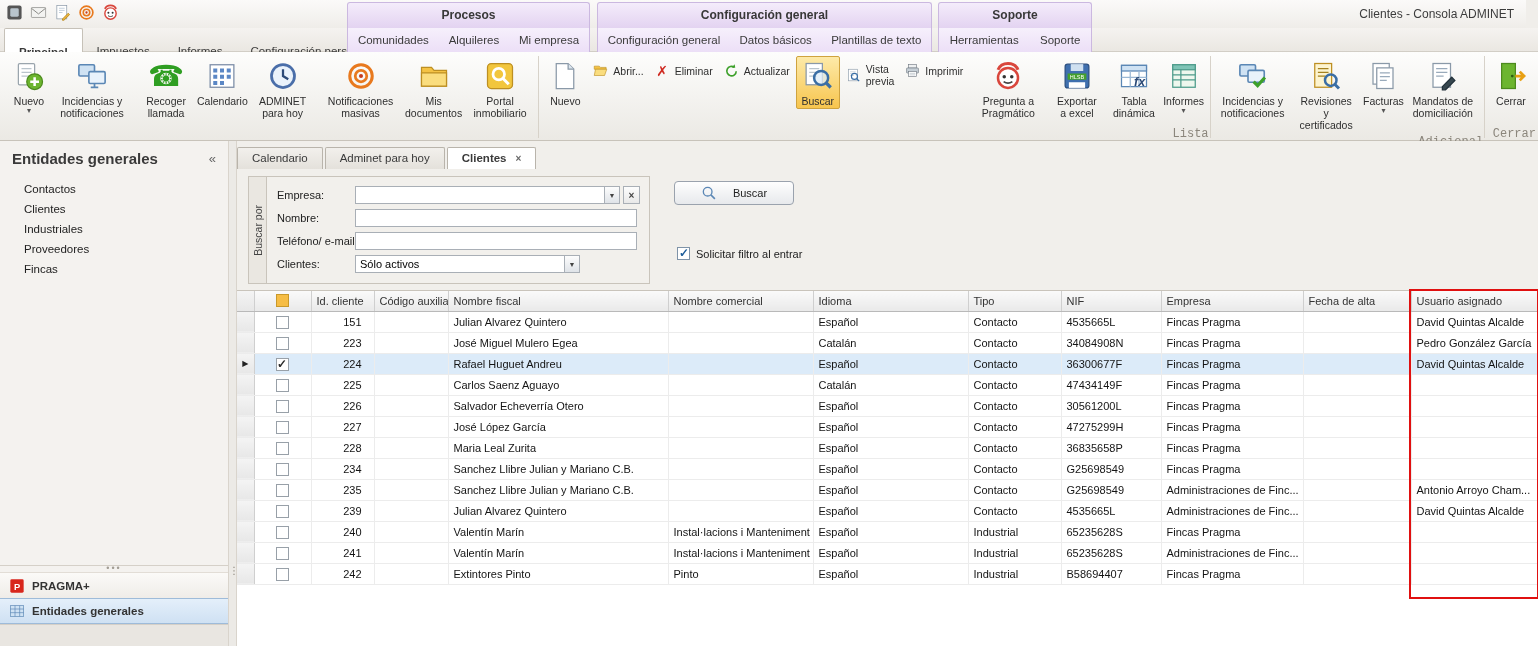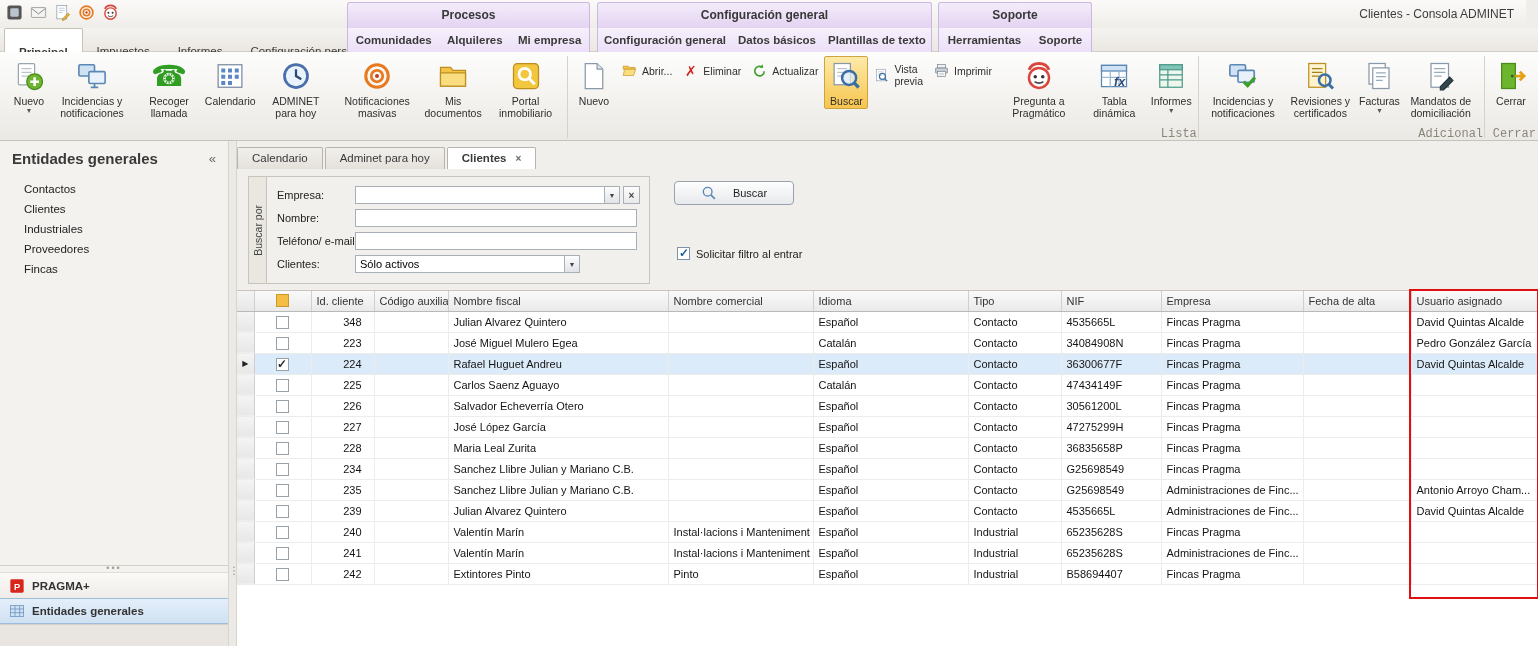--- a/index.html
+++ b/index.html
@@ -19,21 +19,21 @@
   
   .tabrow { position:absolute; top:28px; left:0; right:0; height:24px;
     background:linear-gradient(#f5f3f0,#eae7e2); border-bottom:1px solid #d2cec6; }
   .main-tabs { position:absolute; left:4px; top:0; display:flex; height:24px; }
   .tab { padding:12px 14px; line-height:23px; font-size:11.5px; color:#3a3a3a; cursor:pointer; white-space:nowrap; }
   .tab.active { background:#fff; border:1px solid #c6c1b8; border-bottom:1px solid #fff;
     border-radius:2px 2px 0 0; font-weight:bold; }
   .ctx-tabs { position:absolute; top:0; height:24px; display:flex; align-items:center;
     justify-content:space-around; background:linear-gradient(#f6f0fc,#ecdff7);
     border-left:1px solid #cbb8e0; border-right:1px solid #cbb8e0; }
-  .ctx-tabs .tab { padding:0 6px;font-weight:bold; }
+  .ctx-tabs .tab { padding:0 6px; }
 
   
   .ribbon { position:absolute; top:52px; left:0; right:0; height:89px;
     background:linear-gradient(#fdfdfc,#ebe9e4); border-bottom:1px solid #c8c3ba;
     display:flex; padding:2px 2px 0 4px; }
   .rgroup { display:flex; flex-direction:column; }
   .rgroup-body { flex:1; display:flex; align-items:flex-start; padding:2px 3px; }
   .rgroup-label { height:13px; text-align:right; font-size:12px; color:#8b867c;font-family:Liberation Mono, monospace; }
   .rsep { width:1px; background:#d7d2c9; margin:2px 1px; }
   .rbtn { display:flex; flex-direction:column; align-items:center; min-width:44px; max-width:82px;
@@ -369,20 +369,32 @@
                 <circle cx="9" cy="12.5" r="1.4" fill="#333"></circle>
                 <circle cx="15" cy="12.5" r="1.4" fill="#333"></circle>
                 <path d="M8.5 16.5c2.2 1.6 4.8 1.6 7 0" fill="none" stroke="#444" stroke-width="1.4"></path>
               </svg>
             </span>
             <div class="rlabel">Pregunta a Pragmático</div>
           </div>
           <div class="rbtn">
             <span class="icon" style="width: 30px; height: 30px;">
               <svg viewBox="0 0 24 24" width="30" height="30">
+                <rect x="2.5" y="2.5" width="19" height="19" rx="2" fill="#3f6fae" stroke="#2b4f80"></rect>
+                <rect x="7" y="2.5" width="10" height="5.5" fill="#cfe0f0"></rect>
+                <rect x="4.5" y="10" width="15" height="5" fill="#44a02c"></rect>
+                <text x="12" y="14" font-size="4.4" fill="#fff" text-anchor="middle">HLSB</text>
+                <rect x="5.5" y="17" width="13" height="4.5" fill="#fff"></rect>
+              </svg>
+            </span>
+            <div class="rlabel">Exportar a excel</div>
+          </div>
+          <div class="rbtn">
+            <span class="icon" style="width: 30px; height: 30px;">
+              <svg viewBox="0 0 24 24" width="30" height="30">
                 <rect x="2" y="3.5" width="20" height="17" fill="#fff" stroke="#5b87b5"></rect>
                 <rect x="2" y="3.5" width="20" height="4.5" fill="#cfe2f3" stroke="#5b87b5"></rect>
                 <path d="M2 13h20M9 8v12.5M16 8v12.5" stroke="#9bb8d4"></path>
                 <text x="16.5" y="20" font-size="10" font-style="italic" font-weight="bold" fill="#2c4a77" text-anchor="middle">fx</text>
               </svg>
             </span>
             <div class="rlabel">Tabla dinámica</div>
           </div>
           <div class="rbtn">
             <span class="icon" style="width: 30px; height: 30px;">
@@ -594,21 +606,21 @@
               <th>Fecha de alta</th>
               <th>Usuario asignado</th>
             </tr>
           </thead>
         <tbody id="grid-body">
             <tr>
               <td class="ind"></td>
               <td>
                 <div class="gcb"></div>
               </td>
-              <td class="num">348</td>
+              <td class="num">151</td>
               <td></td>
               <td>Julian Alvarez Quintero</td>
               <td></td>
               <td>Español</td>
               <td>Contacto</td>
               <td>4535665L</td>
               <td>Fincas Pragma</td>
               <td></td>
               <td>David Quintas Alcalde</td>
             </tr>

